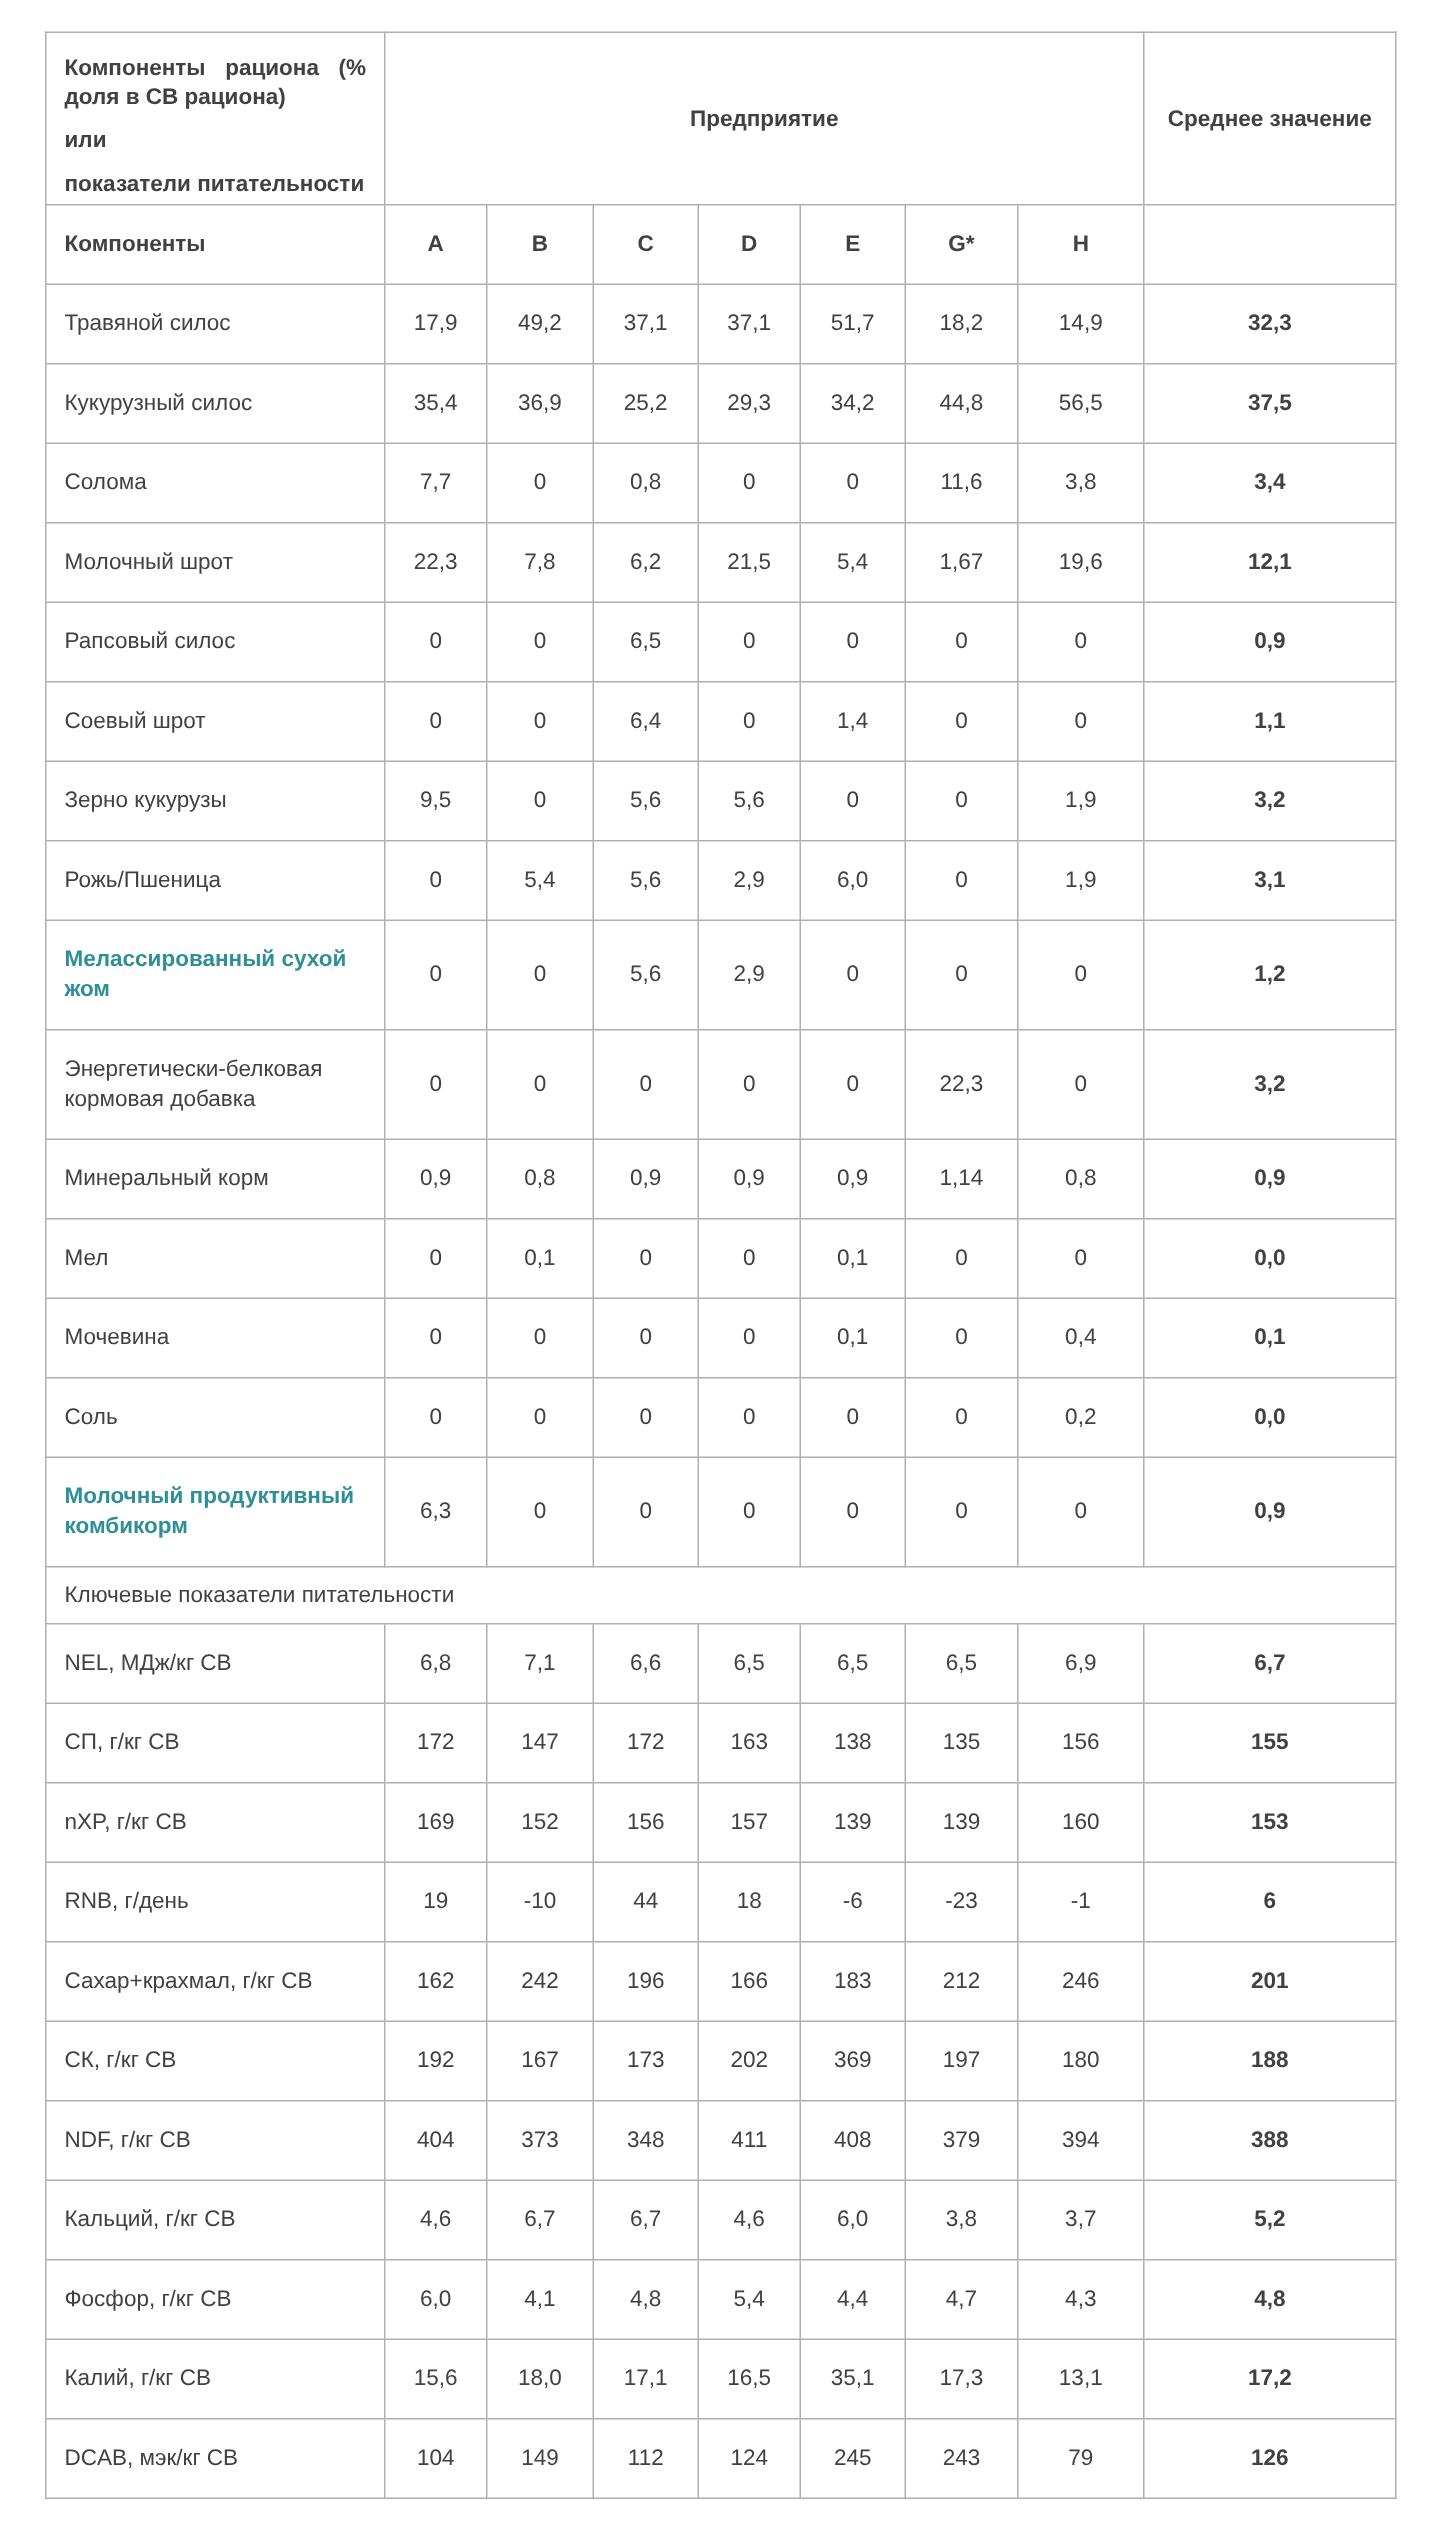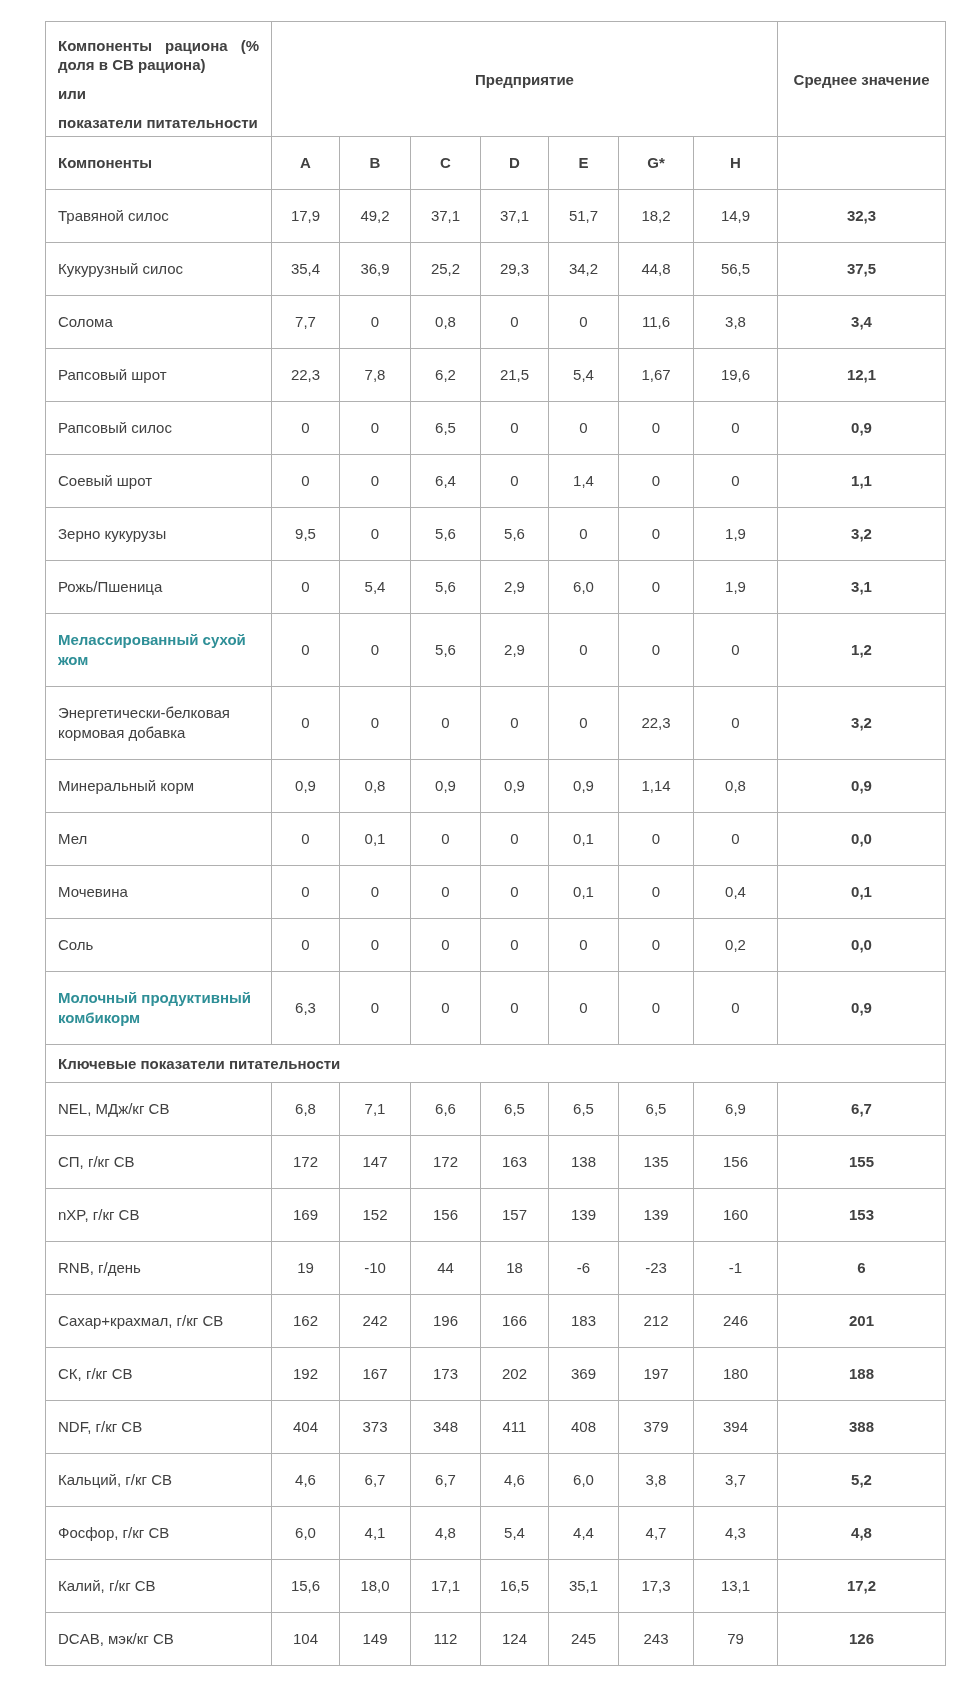--- a/index.html
+++ b/index.html
@@ -20,21 +20,20 @@
     color: var(--text);
   }
   .page {
     padding: 21px 0 0 30px;
   }
   table.ration {
     border-collapse: collapse;
     table-layout: fixed;
     width: 900px;
     background: #ffffff;
-    margin-left: 15px;
   }
   table.ration th,
   table.ration td {
     border: 1px solid var(--border);
     font-size: 15px;
     color: var(--text);
     background: #ffffff;
   }
   th.label-header-cell {
     vertical-align: top;
@@ -83,21 +82,21 @@
     line-height: 20px;
   }
   td.mean-cell {
     text-align: center;
     font-weight: bold;
     padding: 16px 4px;
     line-height: 20px;
   }
   td.section-cell {
     text-align: left;
-    font-weight: bold;
+    font-weight: normal;
     padding: 9px 12px;
     line-height: 19px;
   }
 </style>
 </head>
 <body>
 
 <div class="page">
   <table class="ration">
     <colgroup>
@@ -161,21 +160,21 @@
           <td class="value-cell">7,7</td>
           <td class="value-cell">0</td>
           <td class="value-cell">0,8</td>
           <td class="value-cell">0</td>
           <td class="value-cell">0</td>
           <td class="value-cell">11,6</td>
           <td class="value-cell">3,8</td>
           <td class="mean-cell">3,4</td>
         </tr>
         <tr>
-          <td class="label-cell">Рапсовый шрот</td>
+          <td class="label-cell">Молочный шрот</td>
           <td class="value-cell">22,3</td>
           <td class="value-cell">7,8</td>
           <td class="value-cell">6,2</td>
           <td class="value-cell">21,5</td>
           <td class="value-cell">5,4</td>
           <td class="value-cell">1,67</td>
           <td class="value-cell">19,6</td>
           <td class="mean-cell">12,1</td>
         </tr>
         <tr>

